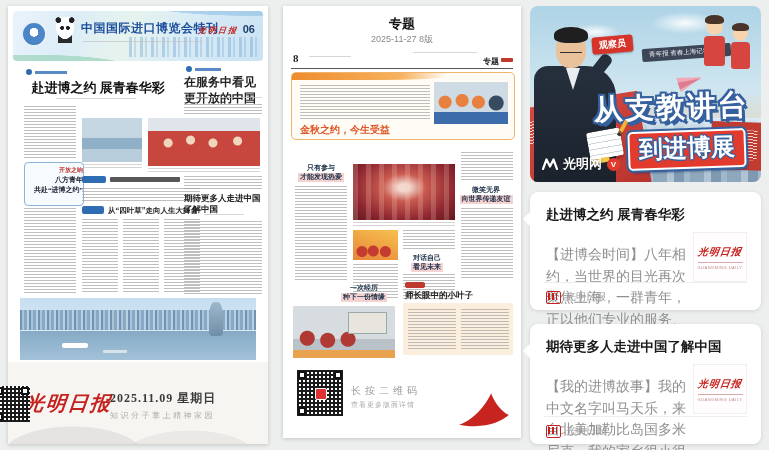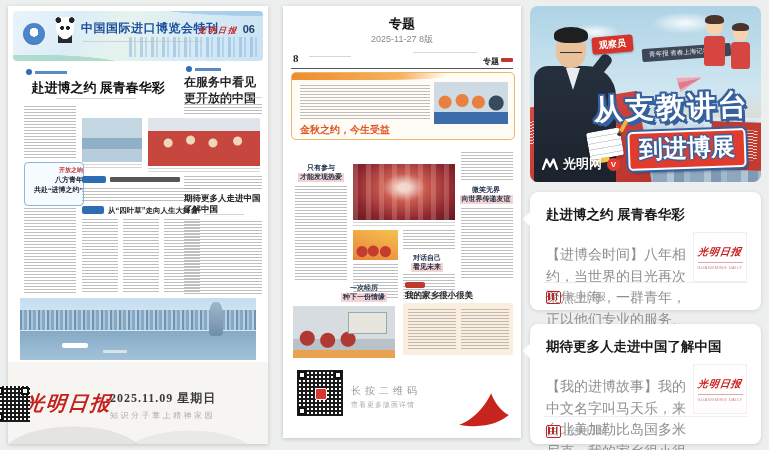--- a/index.html
+++ b/index.html
@@ -243,21 +243,21 @@
   <div class="abs subhead" style="left:50px;top:278px;width:62px;font-size:7px;">
     <div>一次经历</div>
     <div class="hl">种下一份情缘</div>
   </div>
   <div class="abs photo-class" style="left:10px;top:300px;width:102px;height:52px;">
     <span class="screen"></span>
     <span class="cap"></span>
   </div>
 
   <div class="abs redtag" style="left:122px;top:276px;width:20px;height:6px;"></div>
-  <div class="abs serif" style="left:122px;top:284px;width:108px;font-size:8.5px;font-weight:900;color:#222;">我的家乡很小很美</div>
+  <div class="abs serif" style="left:122px;top:284px;width:108px;font-size:8.5px;font-weight:900;color:#222;">师长眼中的小叶子</div>
   <div class="abs" style="left:120px;top:297px;width:110px;height:52px;background:#fbeedd;border-radius:2px;">
     <div class="abs bars" style="left:5px;top:6px;width:48px;height:40px;"></div>
     <div class="abs bars" style="left:58px;top:6px;width:48px;height:40px;"></div>
   </div>
 
   <div class="abs qr" style="left:14px;top:364px;width:46px;height:46px;">
     <i class="tl"></i>
       <i class="tr"></i>
       <i class="bl"></i>
     <span class="ctr"></span>

